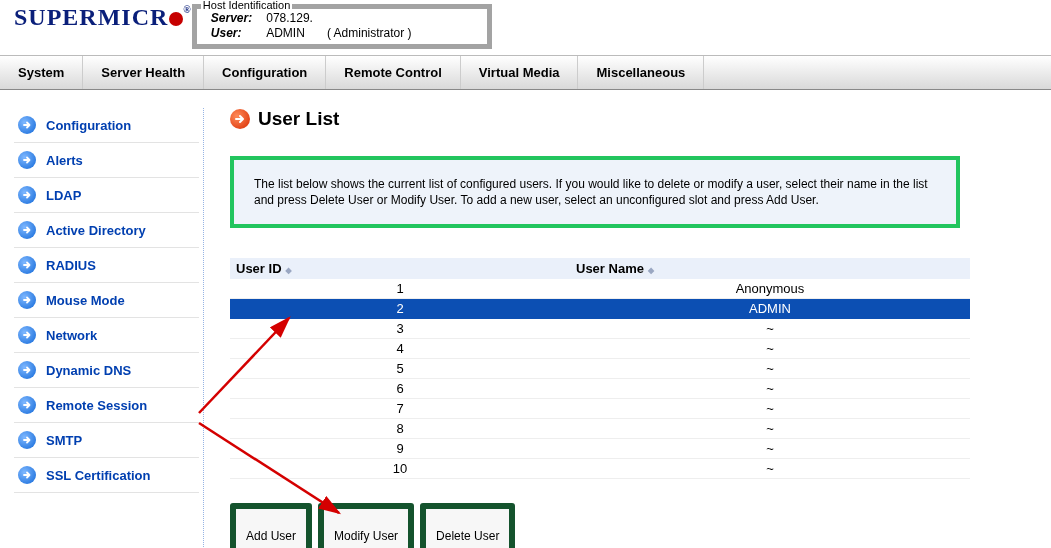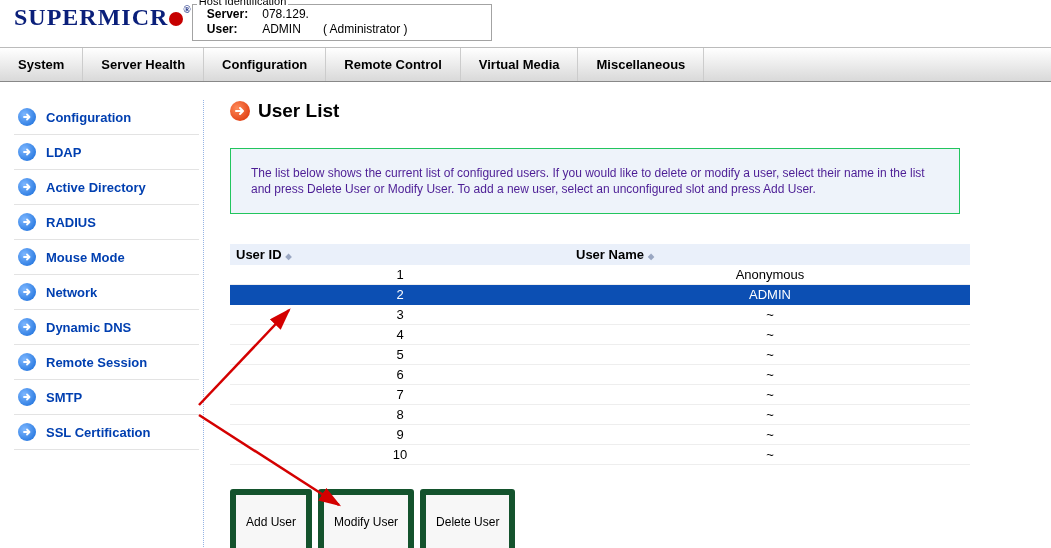--- a/index.html
+++ b/index.html
@@ -4,44 +4,44 @@
   <style>
     * { box-sizing: border-box; margin: 0; padding: 0; }
     body { font-family: Arial, Helvetica, sans-serif; background: #fff; color: #000; font-size: 13px; width: 1051px; height: 548px; position: relative; overflow: hidden; }
 
     
     .header-row { display: flex; justify-content: flex-start; align-items: flex-start; padding: 4px 6px 0 14px; }
     .logo { font-family: "Times New Roman", serif; font-size: 24px; font-weight: 600; letter-spacing: 1px; color: #0a1f7a; }
     .logo .red-circle { display:inline-block; width:14px; height:14px; border-radius:50%; background:#c60000; vertical-align: middle; margin-left:1px; }
     .logo sup { font-size: 10px; vertical-align: top; color:#0a1f7a; }
 
-    .host-box { border: 1px solid #a3a3a3; padding: 2px 14px 3px 14px; min-width: 300px; font-size: 12px; position: relative; }
+    .host-box { border: 5px solid #a3a3a3; padding: 2px 14px 3px 14px; min-width: 300px; font-size: 12px; position: relative; }
     .host-legend { position:absolute; top:-10px; left:4px; background:#fff; padding:0 2px; font-size:11px; }
     .host-box table { border-collapse: collapse; }
     .host-box td { padding: 0 14px 1px 0; }
-    .host-box .lbl { font-weight: bold; }
+    .host-box .lbl { font-weight: bold; font-style: italic; }
 
     
     .navbar { margin-top: 6px; background: linear-gradient(#fff, #d9d9d9); border-top: 1px solid #bbb; border-bottom: 1px solid #888; display: flex; }
     .navbar .nav-item { padding: 9px 18px; font-size: 13px; font-weight: bold; color: #000; border-right: 1px solid #ccc; cursor: pointer; }
 
     
     .main { display: flex; margin-top: 18px; }
 
     .sidebar { width: 190px; border-right: 1px dotted #96b4e4; padding-right: 4px; margin-left: 14px; }
     .side-item { display: flex; align-items: center; gap: 10px; padding: 8px 4px; border-bottom: 1px solid #e3e3e3; color: #003fb0; font-weight: bold; font-size: 13px; cursor: pointer; }
     .side-bullet { width: 18px; height: 18px; border-radius: 50%; background: radial-gradient(circle at 35% 35%, #7fb8ff, #1168d8); display: inline-flex; align-items: center; justify-content: center; flex: 0 0 auto; }
     .side-bullet svg { display: block; }
 
     .content { flex: 1; padding: 0 22px 0 26px; position: relative; }
 
     .page-title { display: flex; align-items: center; gap: 8px; font-size: 19px; font-weight: bold; margin-bottom: 26px; }
     .title-icon { width: 20px; height: 20px; border-radius: 50%; background: radial-gradient(circle at 35% 35%, #ff8b5a, #d82b00); display:inline-flex; align-items:center; justify-content:center; }
 
-    .info-box { background: #eef3fa; border: 1px solid #22c55e; padding: 16px 20px; font-size: 12px; color: #4c1d95; margin-bottom: 30px; line-height: 1.35; max-width: 730px;}
+    .info-box { background: #eef3fa; border: 4px solid #22c55e; padding: 16px 20px; font-size: 12px; color: #000000; margin-bottom: 30px; line-height: 1.35; max-width: 730px;}
 
     table.user-table { width: 740px; border-collapse: collapse; font-size: 13px; }
     table.user-table thead th { background: #eaf0fa; font-weight: bold; padding: 3px 6px; text-align: left; position: relative; }
     table.user-table thead th.col-id { width: 340px; }
     table.user-table thead th .sort { font-size:8px; color:#9aa7c2; margin-left:4px;}
     table.user-table tbody td { text-align: center; padding: 2px 6px; border-bottom: 1px solid #eee; }
     table.user-table tbody tr.selected td { background: #0c4fb3; color: #fff; border-bottom-color:#0c4fb3; }
     table.user-table tbody tr { cursor: pointer; }
 
     .btn-row { margin-top: 24px; display:flex; gap:6px; }
@@ -88,20 +88,28 @@
 <div class="main">
 
   <div class="sidebar" id="sidebar">
       <div class="side-item">
         <span class="side-bullet">
           <svg width="10" height="10" viewBox="0 0 10 10">
             <path d="M2 5 L7 5 M5 2.5 L7.5 5 L5 7.5" stroke="#fff" stroke-width="1.8" fill="none" stroke-linecap="round" stroke-linejoin="round"></path>
           </svg>
         </span>
         <span>Configuration</span>
+      </div>
+      <div class="side-item">
+        <span class="side-bullet">
+          <svg width="10" height="10" viewBox="0 0 10 10">
+            <path d="M2 5 L7 5 M5 2.5 L7.5 5 L5 7.5" stroke="#fff" stroke-width="1.8" fill="none" stroke-linecap="round" stroke-linejoin="round"></path>
+          </svg>
+        </span>
+        <span>Alerts</span>
       </div>
       <div class="side-item">
         <span class="side-bullet">
           <svg width="10" height="10" viewBox="0 0 10 10">
             <path d="M2 5 L7 5 M5 2.5 L7.5 5 L5 7.5" stroke="#fff" stroke-width="1.8" fill="none" stroke-linecap="round" stroke-linejoin="round"></path>
           </svg>
         </span>
         <span>LDAP</span>
       </div>
       <div class="side-item">

